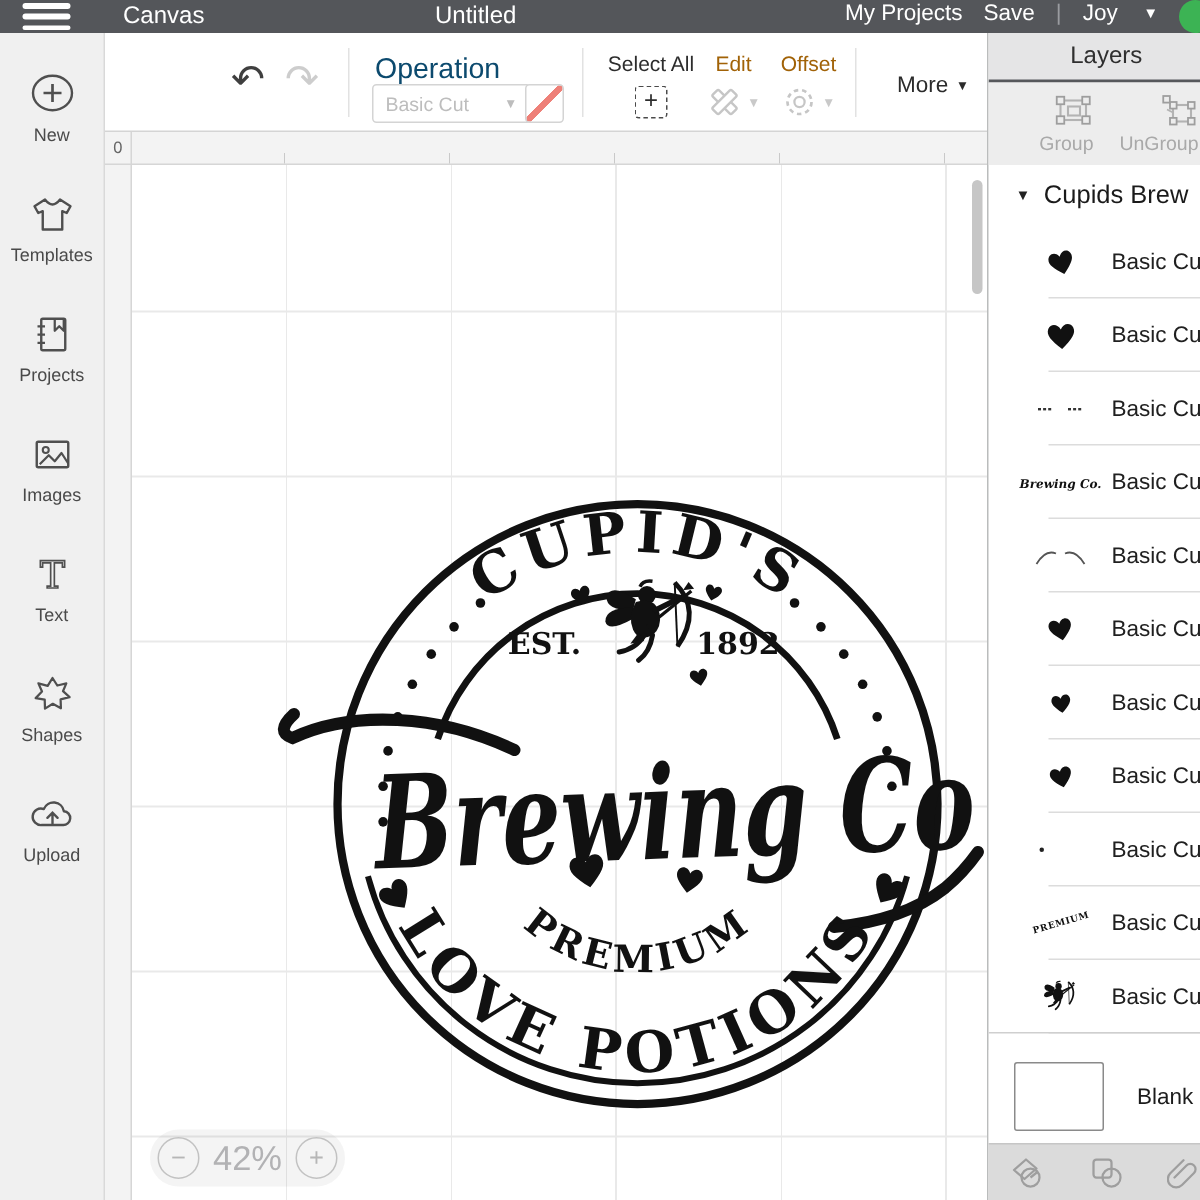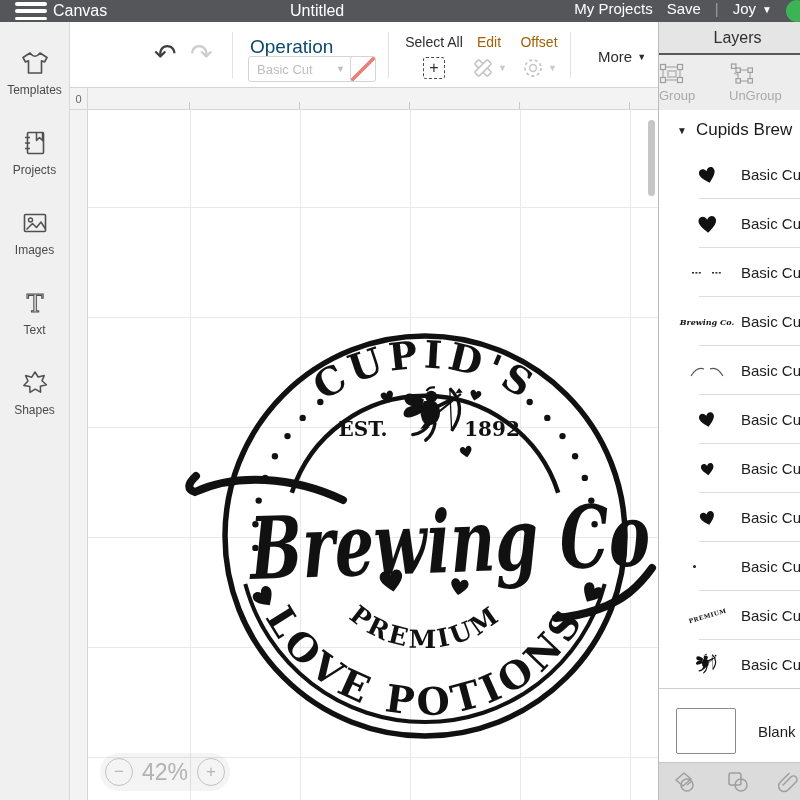--- a/index.html
+++ b/index.html
@@ -3,25 +3,25 @@
 <meta charset="utf-8">
 <style>
   html,body{margin:0;padding:0;}
   body{width:800px;height:800px;overflow:hidden;position:relative;
        font-family:"Liberation Sans",sans-serif;background:#f1f1f1;}
   
   .header{position:absolute;left:0;top:0;width:800px;height:22px;background:#54565a;
           display:flex;align-items:center;color:#fff;z-index:30;}
   .hamburger{width:32px;height:18px;margin-left:15px;display:flex;flex-direction:column;justify-content:space-between;cursor:pointer;}
   .hamburger span{display:block;height:3.5px;background:#fff;border-radius:2px;}
-  .h-title{margin-left:6px;font-size:16px;}
+  .h-title{margin-left:35px;font-size:16px;}
   .h-doc{position:absolute;left:290px;font-size:16px;}
   .h-right{position:absolute;right:6px;display:flex;align-items:flex-start;gap:14px;font-size:15px;}
   .h-sep{color:#9a9ca0;font-weight:300;}
-  .h-user{display:flex;align-items:center;gap:6px;}
+  .h-user{display:flex;align-items:center;gap:17px;}
   .chev{font-size:10px;position:relative;top:1px;}
   .avatar{width:22px;height:22px;border-radius:50%;margin-right:-14px;}
   
   .sidebar{position:absolute;left:0;top:22px;width:70px;height:778px;background:#f0f0f0;
            border-right:1px solid #d9d9d9;z-index:20;display:flex;flex-direction:column;padding-top:10px;box-sizing:border-box;}
   .side-item{height:80px;display:flex;flex-direction:column;align-items:center;justify-content:center;gap:5px;cursor:pointer;}
   .side-item svg{display:block;}
   .side-label{font-size:12px;color:#4a4a4a;}
   
   .toolbar{position:absolute;left:70px;top:22px;width:588px;height:66px;background:#fff;
@@ -61,21 +61,21 @@
              display:flex;align-items:center;justify-content:space-between;padding:0 5px;box-sizing:border-box;}
   .zoom-btn{width:28px;height:28px;border:1.5px solid #c2c2c2;border-radius:50%;color:#b6b6b6;font-size:17px;
             display:flex;align-items:center;justify-content:center;box-sizing:border-box;background:transparent;cursor:pointer;}
   .zoom-val{color:#b2b2b4;font-size:23px;}
   
   .panel{position:absolute;left:658px;top:22px;width:158px;height:778px;background:#fff;
          border-left:1px solid #babcbc;box-sizing:border-box;z-index:25;overflow:hidden;}
   .panel-tab{height:33px;background:#e5e5e6;border-bottom:2px solid #56585c;box-sizing:border-box;
              display:flex;align-items:center;justify-content:center;font-size:16px;color:#2f2f2f;}
   .panel-groupbar{height:55px;background:#ededed;display:flex;}
-  .pg-btn{width:70px;display:flex;flex-direction:column;align-items:flex-start;justify-content:center;gap:3px;cursor:pointer;}
+  .pg-btn{width:70px;display:flex;flex-direction:column;align-items:flex-end;justify-content:center;gap:3px;cursor:pointer;}
   .pg-label{font-size:13px;color:#a9a9a9;}
   .group-title{height:40px;display:flex;align-items:center;padding-left:18px;gap:9px;}
   .gt-caret{font-size:10px;color:#222;}
   .gt-text{font-size:17px;color:#1a1a1a;font-weight:500;white-space:nowrap;}
   .layer-row{height:49px;position:relative;display:flex;align-items:center;cursor:pointer;}
   .layer-row::after{content:"";position:absolute;left:40px;right:0;bottom:0;height:1px;background:#dcdcdc;}
   .row-thumb{width:44px;margin-left:26px;display:flex;align-items:center;justify-content:center;flex:none;}
   .row-label{font-size:15px;color:#202020;margin-left:12px;white-space:nowrap;}
   .thumb-script{font-family:"DejaVu Serif",serif;font-style:italic;font-weight:bold;font-size:8px;color:#111;white-space:nowrap;}
   .thumb-premium{font-family:"DejaVu Serif",serif;font-weight:bold;font-size:6px;color:#111;transform:rotate(-16deg);letter-spacing:.5px;}
@@ -129,20 +129,27 @@
     <span class="h-user">
       <span>Joy</span>
       <span class="chev">▼</span>
     </span>
     <span class="avatar" style="background:#3cb354"></span>
   </div>
 </div>
 
 <div class="sidebar">
   <div class="side-item">
+    <svg width="32" height="30" viewBox="0 0 32 30">
+      <ellipse cx="16" cy="14" rx="13" ry="11.5" fill="none" stroke="#4f4f4f" stroke-width="1.6"></ellipse>
+      <path d="M16 8 v12 M10 14 h12" stroke="#4f4f4f" stroke-width="1.8"></path>
+    </svg>
+    <span class="side-label">New</span>
+  </div>
+  <div class="side-item">
     <svg width="32" height="30" viewBox="0 0 30 30">
       <path d="M10,5 L3,9.5 L5.5,14 L8.5,12.8 L8.5,25 L21.5,25 L21.5,12.8 L24.5,14 L27,9.5 L20,5 Q17.5,8.3 15,8.3 Q12.5,8.3 10,5 Z" fill="none" stroke="#4f4f4f" stroke-width="1.6" stroke-linejoin="round"></path>
     </svg>
     <span class="side-label">Templates</span>
   </div>
   <div class="side-item">
     <svg width="32" height="30" viewBox="0 0 30 30">
       <rect x="7.5" y="4.5" width="16" height="21" rx="1" fill="none" stroke="#4f4f4f" stroke-width="1.6"></rect>
       <path d="M5,9.5 h5 M5,15 h5 M5,20.5 h5" stroke="#4f4f4f" stroke-width="1.5"></path>
       <path d="M16.5,4.5 v8 l3,-3 3,3 v-8" fill="none" stroke="#4f4f4f" stroke-width="1.5" stroke-linejoin="round"></path>
@@ -161,20 +168,27 @@
     <svg width="32" height="30" viewBox="0 0 30 30">
       <text x="15" y="24" text-anchor="middle" font-family="DejaVu Serif,serif" font-size="25" fill="none" stroke="#4f4f4f" stroke-width="1.1">T</text>
     </svg>
     <span class="side-label">Text</span>
   </div>
   <div class="side-item">
     <svg width="32" height="30" viewBox="0 0 30 30">
       <path d="M15,4 l3.2,5 6,-1.4 -2.2,5.2 4.4,4 -6,1.4 0.2,6 -5.4,-3 -5.2,3.2 -0.2,-6 -6,-1 4.2,-4.4 -2.4,-5.4 6.2,1.6 Z" fill="none" stroke="#4f4f4f" stroke-width="1.5" stroke-linejoin="round"></path>
     </svg>
     <span class="side-label">Shapes</span>
+  </div>
+  <div class="side-item">
+    <svg width="32" height="30" viewBox="0 0 32 28">
+      <path d="M9,21 a5.5,5.5 0 1 1 1.2,-10.6 a7,7 0 0 1 13.4,1.4 a4.6,4.6 0 0 1 -0.8,9.2 Z" fill="none" stroke="#4f4f4f" stroke-width="1.6" stroke-linejoin="round"></path>
+      <path d="M16,20 v-7 m-3.4,3.2 l3.4,-3.4 3.4,3.4" fill="none" stroke="#4f4f4f" stroke-width="1.6" stroke-linecap="round"></path>
+    </svg>
+    <span class="side-label">Upload</span>
   </div>
 </div>
 
 <div class="toolbar">
   <div class="tb-icon undo">↶</div>
   <div class="tb-icon redo">↷</div>
   <div class="tb-vdiv" style="left:162px"></div>
   <div class="op-label">Operation</div>
   <div class="op-select">
     <span>Basic Cut</span>

